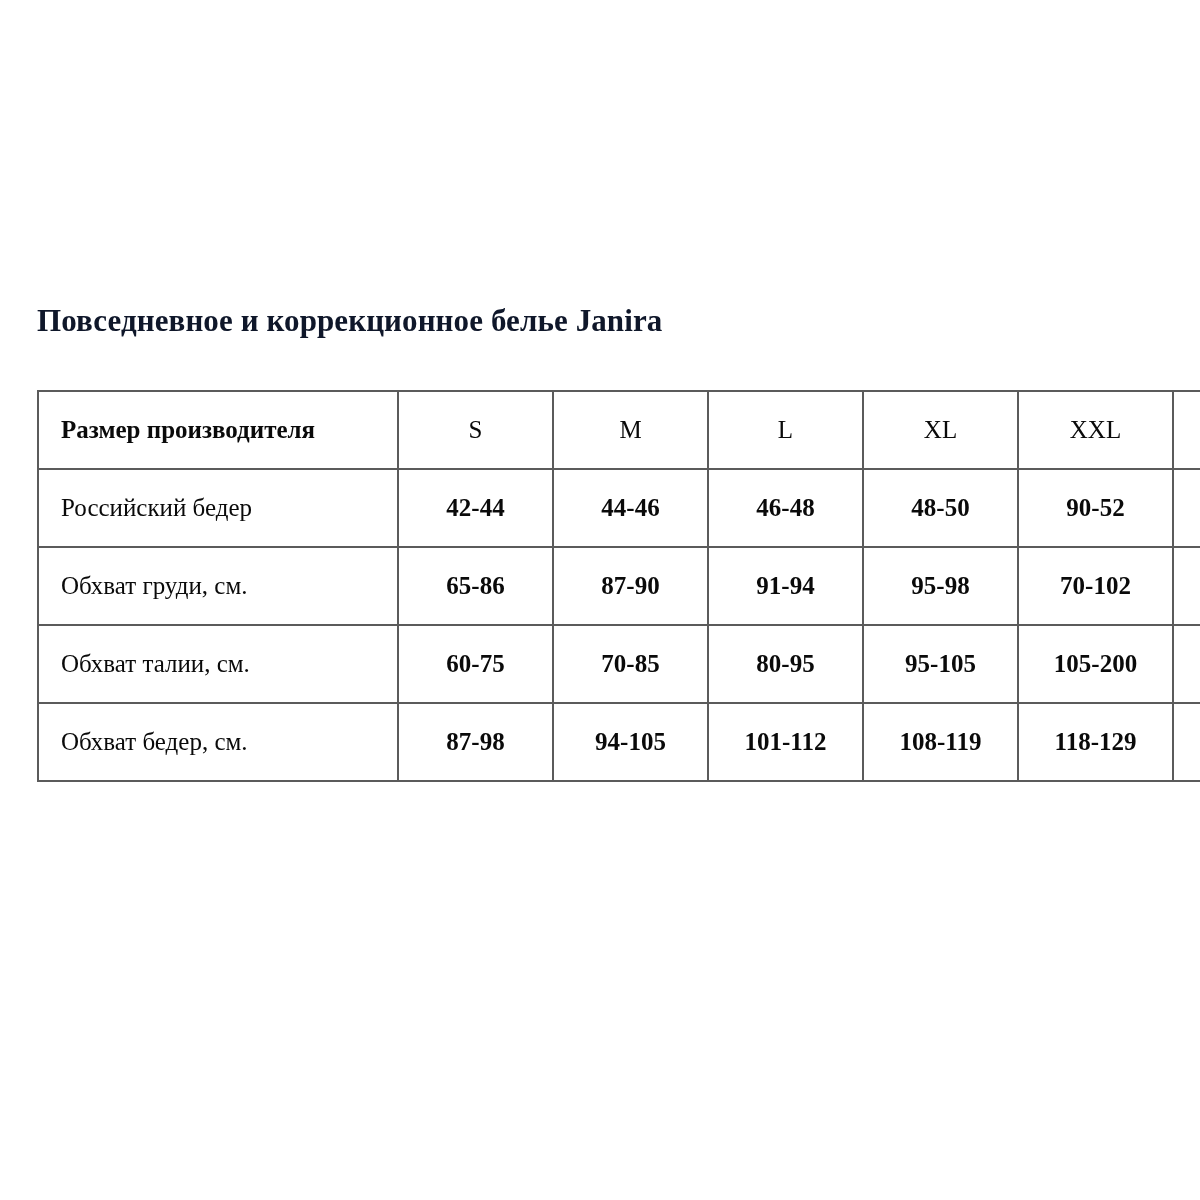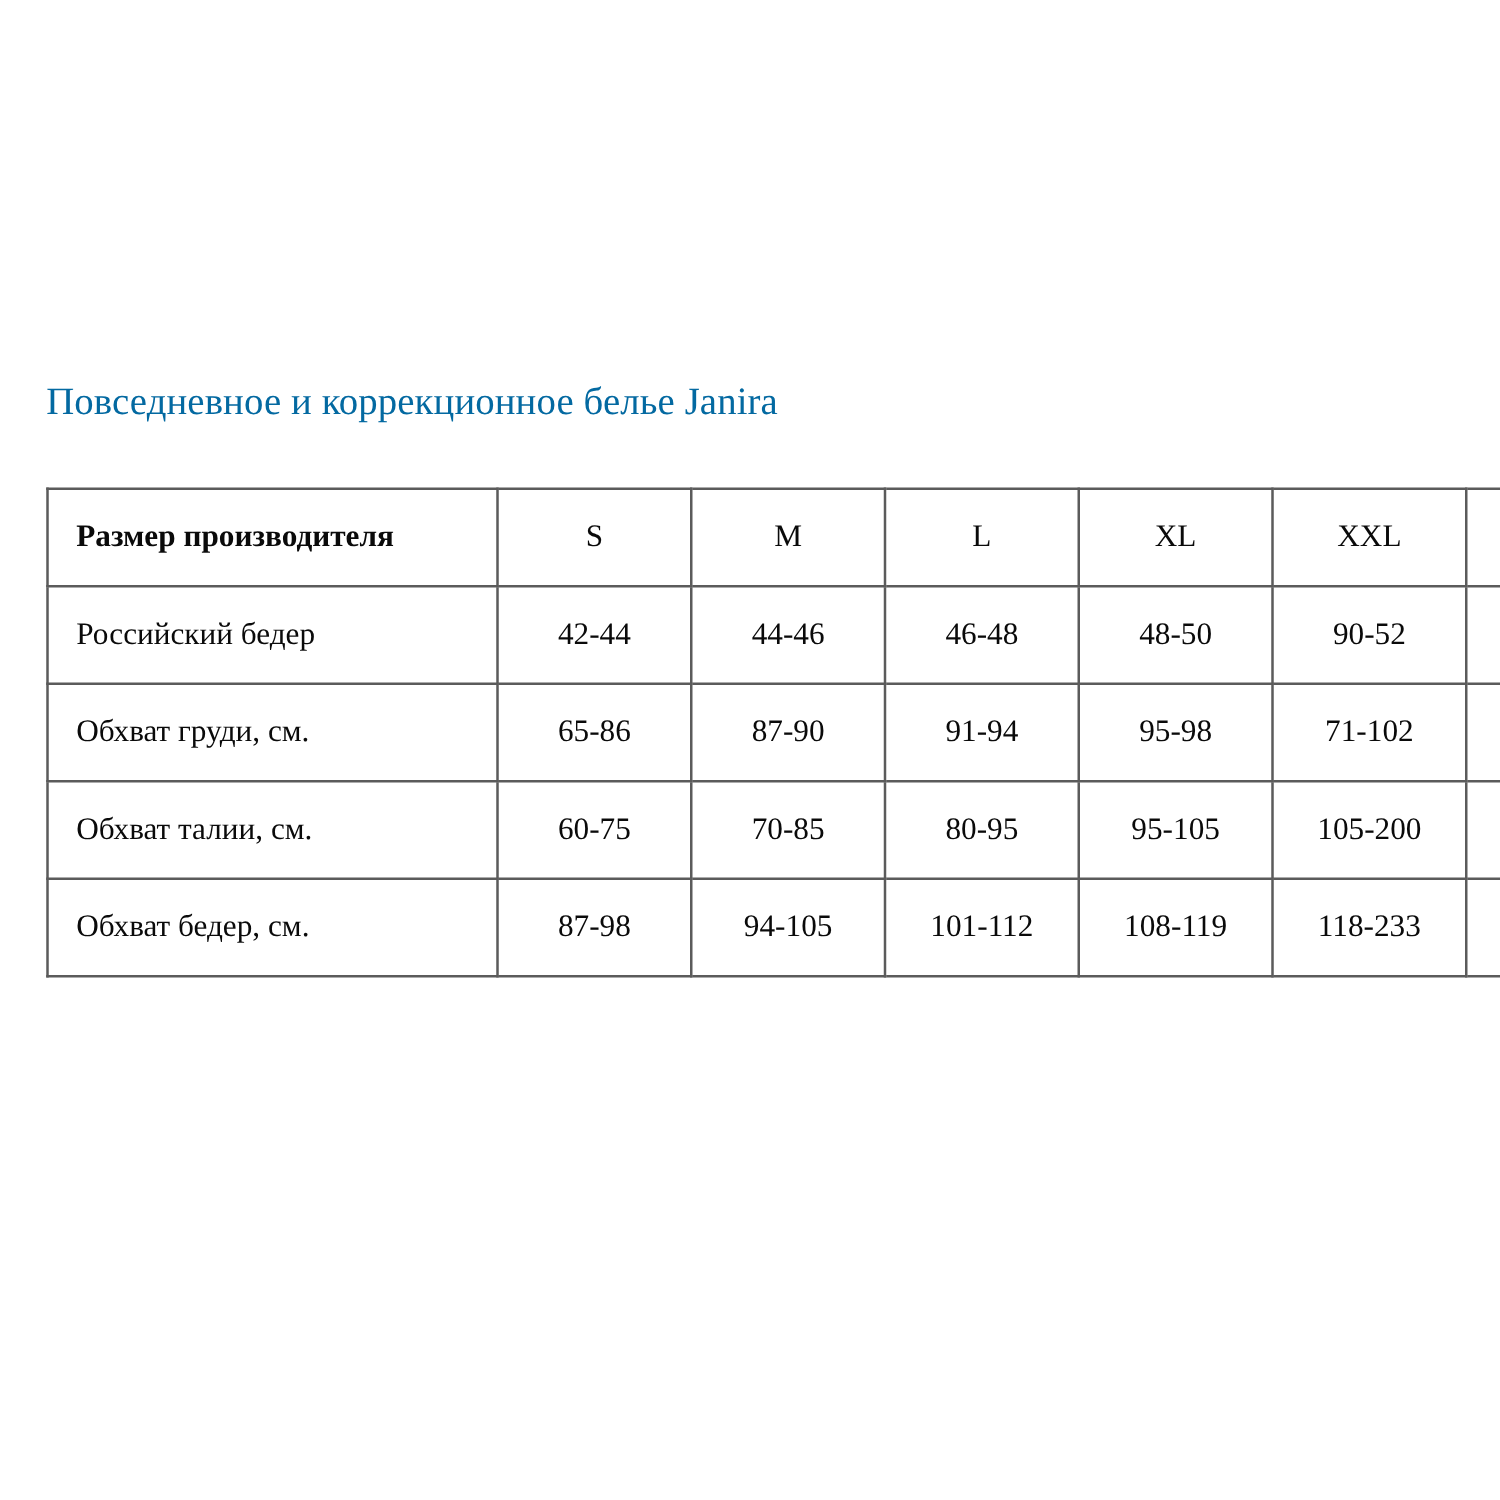--- a/index.html
+++ b/index.html
@@ -22,24 +22,24 @@
     top: 0;
     width: 1200px;
     height: 1200px;
   }
 
   .title {
     position: absolute;
     left: 37px;
     top: 303px;
     font-size: 31px;
-    font-weight: normal;
+    font-weight: bold;
     letter-spacing: 0.1px;
     white-space: nowrap;
-    color: #0369a1;
+    color: #0f172a;
   }
 
   .size-table {
     position: absolute;
     left: 37px;
     top: 390px;
     width: 1126px;
     border-collapse: collapse;
     table-layout: fixed;
   }
@@ -65,20 +65,21 @@
     font-weight: bold;
     border-radius: 10px;
   }
 
   .size-table tr.header-row td.sizecol {
     font-weight: normal;
   }
 
   .size-table td.sizecol {
     width: 133px;
+    font-weight: bold;
   }
 </style>
 </head>
 <body>
 
 <div class="page">
 
   <div class="title">Повседневное и коррекционное белье Janira</div>
 
   <table class="size-table">
@@ -100,37 +101,37 @@
         <td class="sizecol">48-50</td>
         <td class="sizecol">90-52</td>
         <td class="sizecol">52-54</td>
       </tr>
       <tr>
         <td class="rowhead">Обхват груди, см.</td>
         <td class="sizecol">65-86</td>
         <td class="sizecol">87-90</td>
         <td class="sizecol">91-94</td>
         <td class="sizecol">95-98</td>
-        <td class="sizecol">71-102</td>
+        <td class="sizecol">70-102</td>
         <td class="sizecol">103-106</td>
       </tr>
       <tr>
         <td class="rowhead">Обхват талии, см.</td>
         <td class="sizecol">60-75</td>
         <td class="sizecol">70-85</td>
         <td class="sizecol">80-95</td>
         <td class="sizecol">95-105</td>
         <td class="sizecol">105-200</td>
         <td class="sizecol">120-135</td>
       </tr>
       <tr>
         <td class="rowhead">Обхват бедер, см.</td>
         <td class="sizecol">87-98</td>
         <td class="sizecol">94-105</td>
         <td class="sizecol">101-112</td>
         <td class="sizecol">108-119</td>
-        <td class="sizecol">118-233</td>
+        <td class="sizecol">118-129</td>
         <td class="sizecol">125-136</td>
       </tr>
     </tbody>
   </table>
 
 </div>
 
 </body></html>

